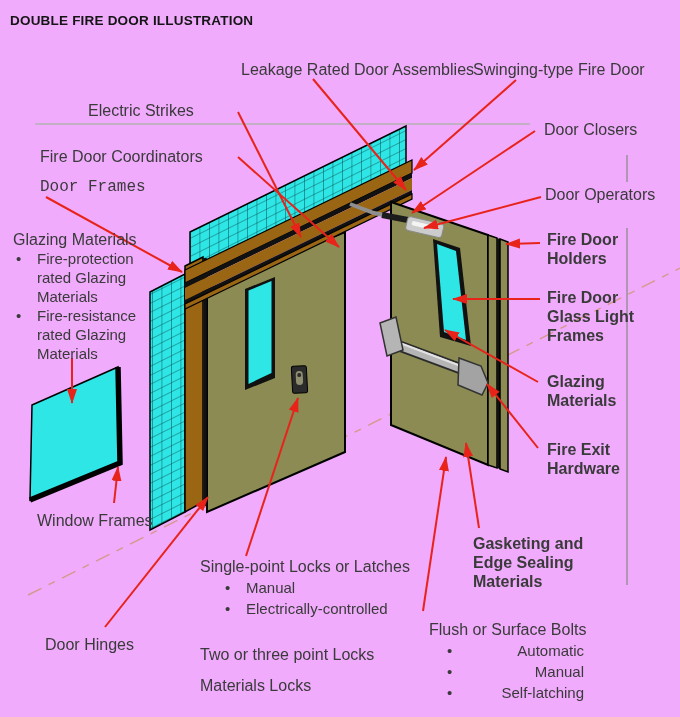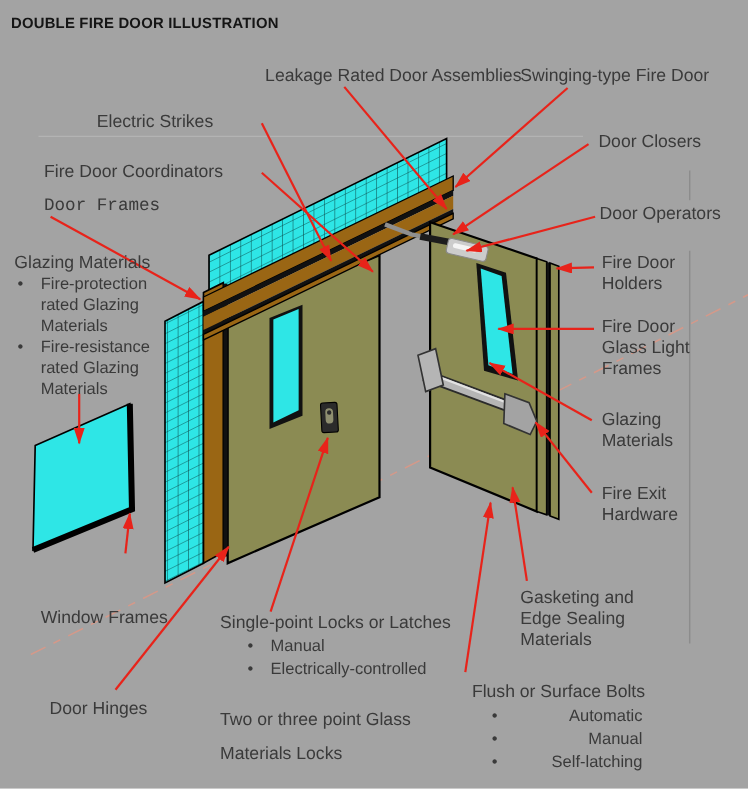--- a/index.html
+++ b/index.html
@@ -1,29 +1,29 @@
 <!DOCTYPE html>
 <html><head>
 <meta charset="utf-8">
 <style>
   html,body{margin:0;padding:0;background:#ffffff;}
   .stage{
-    position:relative;width:680px;height:717px;background:#a3a3a3;
+    position:relative;width:680px;height:717px;background:#f0abfc;
     font-family:"Liberation Sans",sans-serif;overflow:hidden;
   }
   .stage svg{position:absolute;left:0;top:0;}
   .title{
     position:absolute;left:10px;top:13px;font-size:13.5px;font-weight:bold;
     color:#151515;letter-spacing:.2px;white-space:nowrap;
   }
   .lbl{
     position:absolute;font-size:16px;line-height:19px;color:#3a3a3a;
     white-space:nowrap;
   }
-  .lbl.wrap{white-space:normal;}
+  .lbl.wrap{white-space:normal;font-weight:bold;}
   .blist{position:absolute;font-size:15px;color:#3a3a3a;line-height:19px;}
   .blist .item{position:relative;padding-left:24px;white-space:normal;}
   .blist .item::before{content:"\2022";position:absolute;left:3px;top:0;}
   .lh21 .item{line-height:21px;}
 </style>
 </head>
 <body>
 
 <div class="stage">
 
@@ -136,23 +136,23 @@
   <div class="lbl" style="left:88px;top:101px;">Electric Strikes</div>
   <div class="lbl" style="left:40px;top:147px;">Fire Door Coordinators</div>
   <div class="lbl" style="left:40px;top:178px;font-family:Liberation Mono, monospace;">Door Frames</div>
   <div class="lbl" style="left:544px;top:120px;">Door Closers</div>
   <div class="lbl" style="left:545px;top:185px;">Door Operators</div>
   <div class="lbl wrap" style="left:547px;top:230px;width:85px;">Fire Door Holders</div>
   <div class="lbl wrap" style="left:547px;top:288px;width:100px;">Fire Door Glass Light Frames</div>
   <div class="lbl wrap" style="left:547px;top:372px;width:85px;">Glazing Materials</div>
   <div class="lbl wrap" style="left:547px;top:440px;width:95px;">Fire Exit Hardware</div>
   <div class="lbl wrap" style="left:473px;top:534px;width:130px;">Gasketing and Edge Sealing Materials</div>
-  <div class="lbl" style="left:37px;top:511px;margin-top:41px;">Window Frames</div>
+  <div class="lbl" style="left:37px;top:511px;">Window Frames</div>
   <div class="lbl" style="left:45px;top:635px;">Door Hinges</div>
-  <div class="lbl" style="left:200px;top:645px;">Two or three point Glass</div>
+  <div class="lbl" style="left:200px;top:645px;">Two or three point Locks</div>
   <div class="lbl" style="left:200px;top:676px;">Materials Locks</div>
 
   <div class="lbl" style="left:13px;top:230px;">Glazing Materials</div>
   <div class="blist" style="left:13px;top:249px;width:124px;">
     <div class="item">Fire-protection rated Glazing Materials</div>
     <div class="item">Fire-resistance rated Glazing Materials</div>
   </div>
 
   <div class="lbl" style="left:200px;top:557px;">Single-point Locks or Latches</div>
   <div class="blist lh21" style="left:222px;top:577px;width:170px;">

